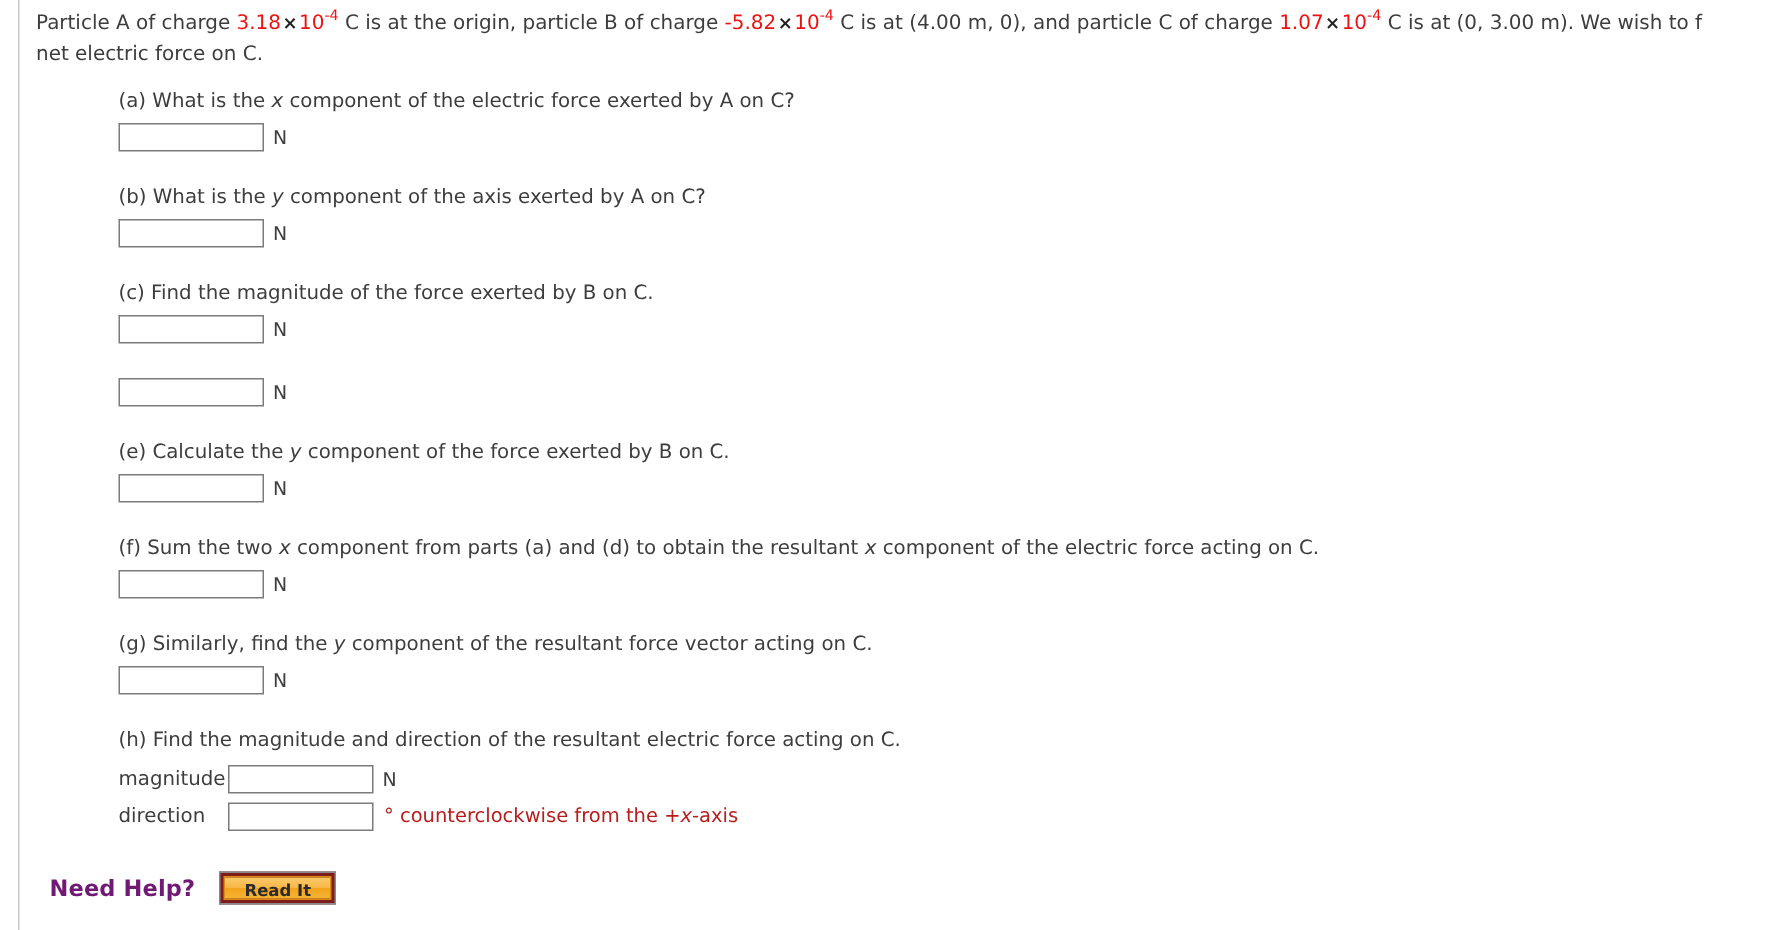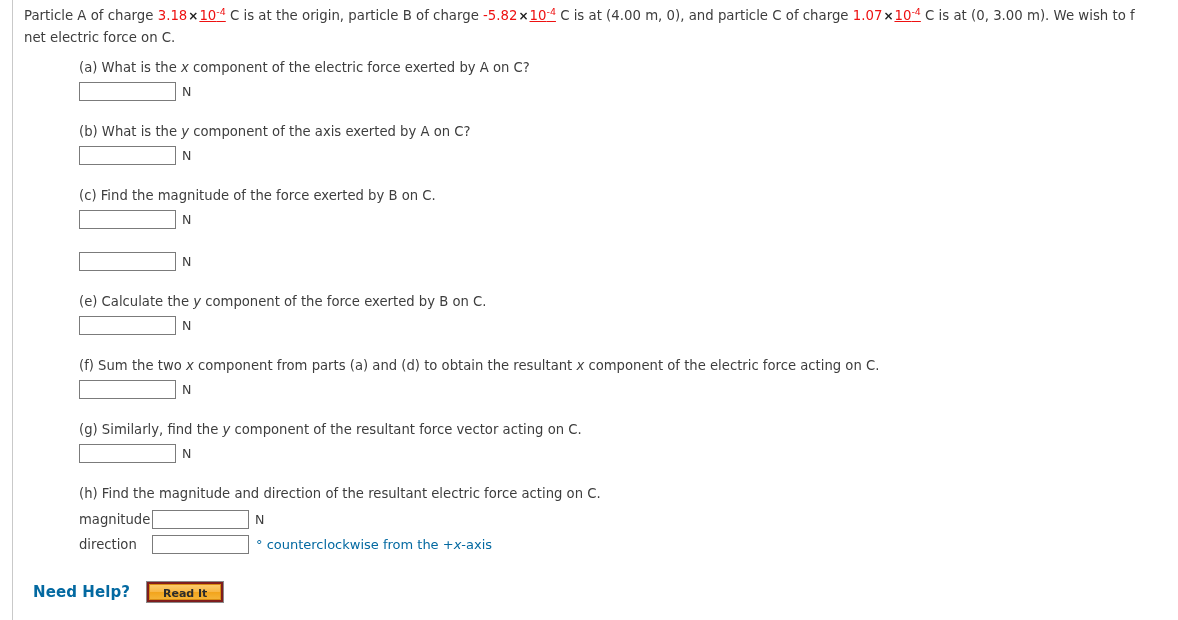--- a/index.html
+++ b/index.html
@@ -47,21 +47,21 @@
   }
   .stem .ln2 { display: block; }
 
   .num { color: #ee1111; }
   .times {
     color: #222222;
     font-weight: bold;
     font-size: 12px;
     padding: 0 1px;
   }
-  .pow { color: #ee1111; text-decoration: underline; }
+  .pow { color: #ee1111; }
   .pow sup {
     font-size: 9.5px;
     vertical-align: super;
     line-height: 0;
   }
 
   
   .parts {
     position: absolute;
     left: 79px;
@@ -110,36 +110,36 @@
     height: 25px;
   }
   .h-label {
     font-size: 13.2px;
     color: #3d3d3d;
     width: 73px;
     flex: 0 0 73px;
   }
   .h-row .unit-deg {
     font-size: 13px;
-    color: #0369a1;
+    color: #b91c1c;
     margin-left: 7px;
     white-space: nowrap;
   }
   .h-row .unit-deg i { font-style: italic; }
 
   
   .needhelp {
     position: absolute;
     left: 33px;
     top: 581px;
     display: flex;
     align-items: center;
   }
   .needhelp-label {
-    color: #0369a1;
+    color: #701a75;
     font-weight: bold;
     font-size: 15px;
     letter-spacing: 0.1px;
   }
   .readit-wrap {
     margin-left: 16px;
     border: 1px solid #8a8a8a;
     padding: 2px;
     background: #7f1d1d;
     display: inline-block;

